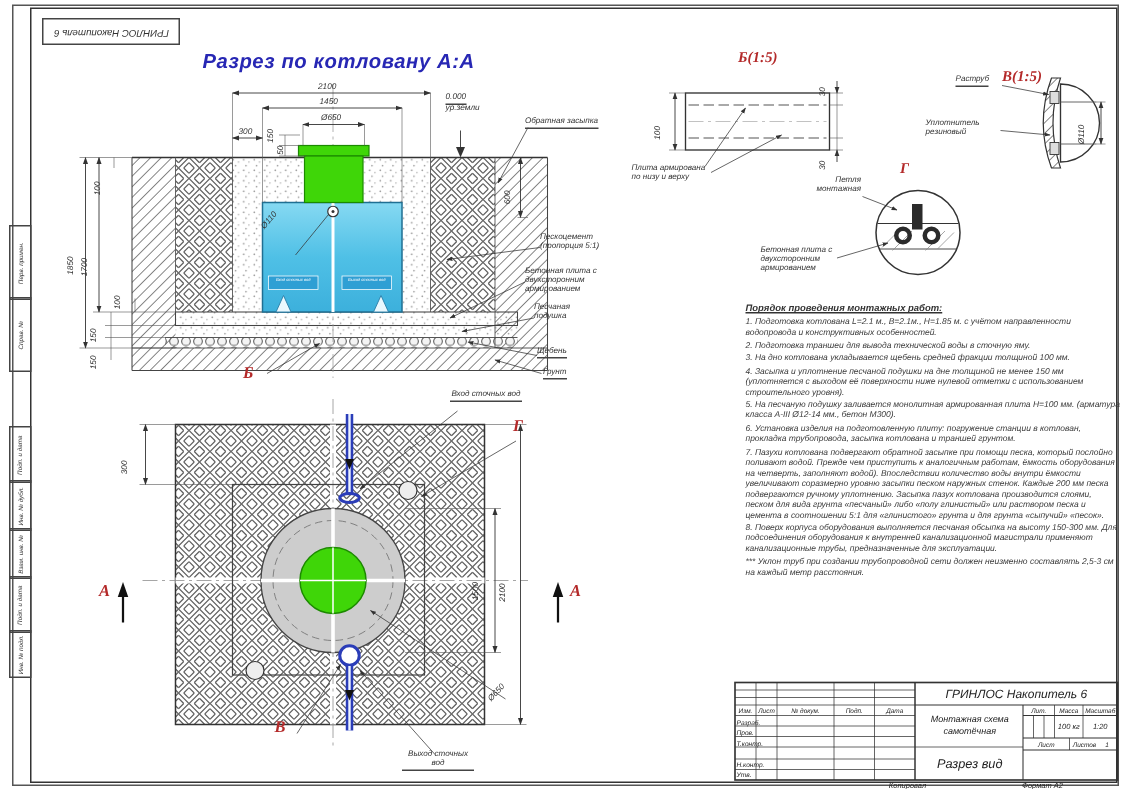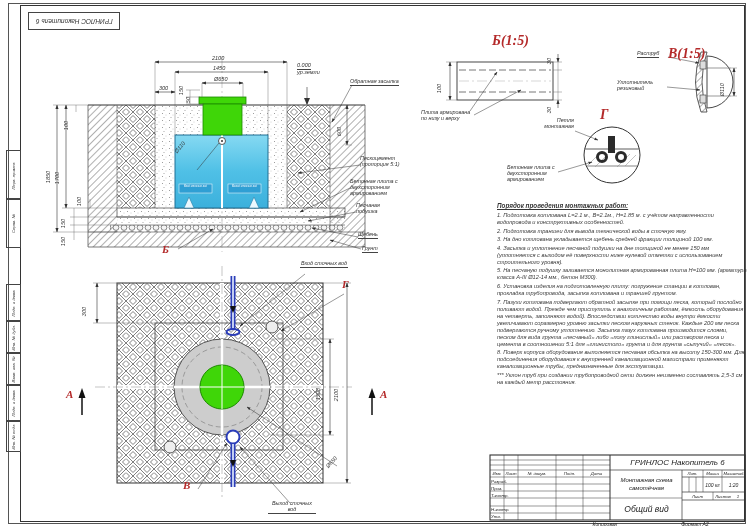--- a/index.html
+++ b/index.html
@@ -7,21 +7,21 @@
   .s{position:absolute;}
   .frame-outer{left:8px;top:3px;width:736px;height:519px;border:1px solid #555;}
   .frame-inner{left:20px;top:5px;width:723px;height:515px;border:1.2px solid #333;}
   .t{position:absolute;font-style:italic;color:#333;line-height:1.12;}
   .dim{font-size:5.5px;white-space:nowrap;}
   .lab{font-size:5.4px;}
   .u{border-bottom:0.8px solid #444;padding-bottom:0.5px;}
   .rot{transform:rotate(-90deg);transform-origin:left bottom;white-space:nowrap;}
   .red{color:#b42a2a;font-family:"Liberation Serif",serif;font-weight:bold;font-style:italic;}
   .mk{font-size:11px;}
-  .dtitle{font-size:14px;}
+  .dtitle{font-size:10px;}
   .blue-title{font-size:13.5px;font-weight:bold;font-style:italic;color:#2727b4;letter-spacing:0.4px;white-space:nowrap;}
   .tanktxt{position:absolute;color:#fff;font-size:2.7px;text-align:center;line-height:1.2;font-style:italic;}
   .vcell{position:absolute;left:6px;width:13px;border:0.8px solid #444;display:flex;align-items:center;justify-content:center;}
   .vcell span{transform:rotate(-90deg);font-size:4.2px;font-style:italic;white-space:nowrap;color:#333;}
   .stamp{left:28px;top:12px;width:90px;height:16px;border:1px solid #444;display:flex;align-items:center;justify-content:center;}
   .stamp span{transform:rotate(180deg);font-size:6.5px;font-style:italic;color:#333;white-space:nowrap;}
   .notes{left:497px;top:202px;width:250px;color:#3a3a3a;}
   .notes h4{margin:0 0 3px 0;font-size:6.3px;font-style:italic;text-decoration:underline;color:#333;}
   .notes p{margin:0 0 1.6px 0;font-size:5.65px;font-style:italic;line-height:1.24;}
   .tbc{position:absolute;font-size:4.3px;font-style:italic;color:#222;text-align:center;white-space:nowrap;}
@@ -55,20 +55,21 @@
   <div class="vcell" style="top:352px;height:32px">
       <span>Взам. инв. №</span>
     </div>
   <div class="vcell" style="top:384px;height:36px">
       <span>Подп. и дата</span>
     </div>
   <div class="vcell" style="top:420px;height:30px">
       <span>Инв. № подл.</span>
     </div>
 
+  <div class="t blue-title" style="left:135px;top:33px">Разрез по котловану А:А</div>
 
   <svg style="left:50px;top:50px" width="420" height="210" viewBox="50 50 420 210">
     <defs>
       <pattern id="hatch" width="5" height="5" patternUnits="userSpaceOnUse" patternTransform="rotate(45)">
         <line x1="0" y1="0" x2="0" y2="5" stroke="#6d6d6d" stroke-width="1.1"></line>
       </pattern>
       <pattern id="weave" width="14" height="14" patternUnits="userSpaceOnUse">
         <g stroke="#5f5f5f" stroke-width="0.8" fill="none">
           <path d="M0,7 L7,0 M0,3.5 L3.5,0 M3.5,7 L7,3.5"></path>
           <path d="M7,0 L14,7 M10.5,0 L14,3.5 M7,3.5 L10.5,7"></path>
@@ -318,21 +319,21 @@
   <div class="tbc" style="left:518px;top:471px;width:38px">№ докум.</div>
   <div class="tbc" style="left:556px;top:471px;width:27px">Подп.</div>
   <div class="tbc" style="left:583px;top:471px;width:27px">Дата</div>
   <div class="tbl" style="left:491px;top:478.5px">Разраб.</div>
   <div class="tbl" style="left:491px;top:485.5px">Пров.</div>
   <div class="tbl" style="left:491px;top:492.5px">Т.контр.</div>
   <div class="tbl" style="left:491px;top:507px">Н.контр.</div>
   <div class="tbl" style="left:491px;top:514px">Утв.</div>
   <div class="tbc" style="left:611px;top:458px;width:133px;font-size:8px">ГРИНЛОС Накопитель 6</div>
   <div class="tbc" style="left:612px;top:477px;width:69px;font-size:6px;white-space:normal;line-height:1.3">Монтажная схема самотёчная</div>
-  <div class="tbc" style="left:612px;top:504px;width:69px;font-size:8.5px">Общий вид</div>
+  <div class="tbc" style="left:612px;top:504px;width:69px;font-size:8.5px">Разрез вид</div>
   <div class="tbc" style="left:682px;top:471px;width:21px">Лит.</div>
   <div class="tbc" style="left:703px;top:471px;width:19px">Масса</div>
   <div class="tbc" style="left:722px;top:471px;width:23px">Масштаб</div>
   <div class="tbc" style="left:703px;top:481.5px;width:19px;font-size:5px">100 кг</div>
   <div class="tbc" style="left:722px;top:481.5px;width:23px;font-size:5px">1:20</div>
   <div class="tbc" style="left:682px;top:493.5px;width:31px">Лист</div>
   <div class="tbc" style="left:713px;top:493.5px;width:20px">Листов</div>
   <div class="tbc" style="left:733px;top:493.5px;width:10px">1</div>
   <div class="tbc" style="left:575px;top:520.5px;width:60px;font-size:5px">Копировал</div>
   <div class="tbc" style="left:660px;top:520.5px;width:70px;font-size:5px">Формат А2</div>

